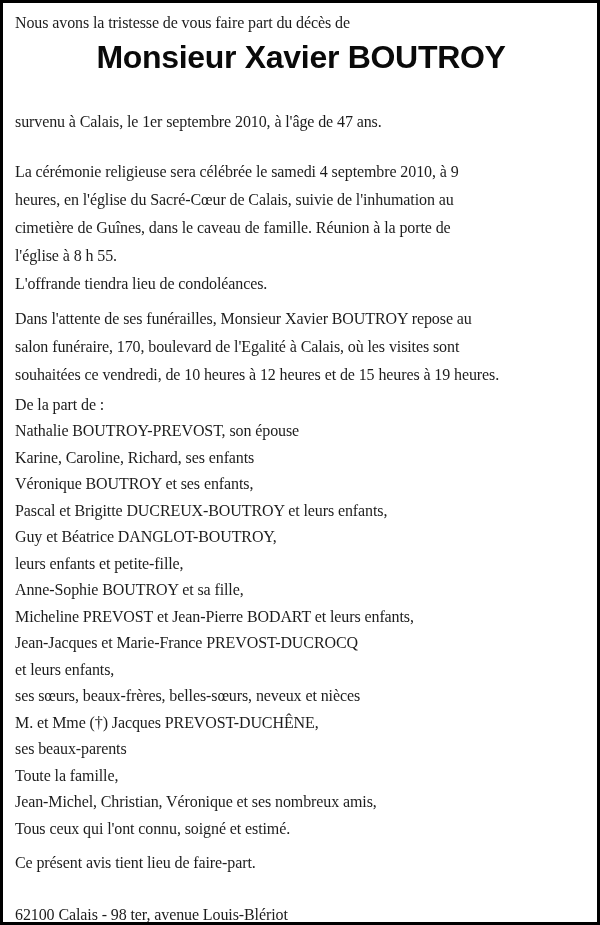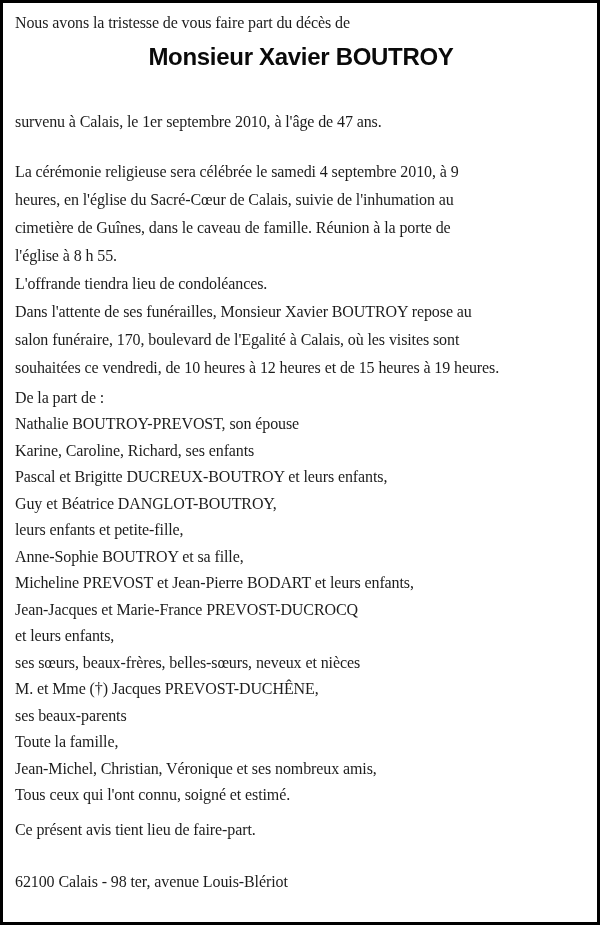--- a/index.html
+++ b/index.html
@@ -24,31 +24,31 @@
     margin: 0;
     line-height: 27px;
     white-space: nowrap;
   }
   .title {
     margin: 6px 0 0 0;
     line-height: 30px;
     text-align: center;
     font-family: "Liberation Sans", "DejaVu Sans", sans-serif;
     font-weight: 700;
-    font-size: 24px;
+    font-size: 32px;
     letter-spacing: -0.3px;
     color: #0a0a0a;
     white-space: nowrap;
   }
   .relation { margin-top: 3px; }
   .death    { margin-top: 36px; }
   .para     { margin: 0; }
   .para .line { line-height: 28px; }
   .ceremony { margin-top: 23px; }
-  .repose   { }
+  .repose   { margin-top: 7px; }
   .from     { margin-top: 2px; }
   .family .line { line-height: 26.5px; }
   .closing  { margin-top: 7px; }
   .address  { margin-top: 25px; }
 </style>
 </head>
 <body>
 
 <div class="notice">
 
@@ -74,20 +74,21 @@
       <div class="line">salon funéraire, 170, boulevard de l'Egalité à Calais, où les visites sont</div>
       <div class="line">souhaitées ce vendredi, de 10 heures à 12 heures et de 15 heures à 19 heures.</div>
     </div>
 
   <p class="line from">De la part de :</p>
 
   <div class="family">
 
   <div class="line">Nathalie BOUTROY-PREVOST, son épouse</div>
       <div class="line">Karine, Caroline, Richard, ses enfants</div>
+      <div class="line">Véronique BOUTROY et ses enfants,</div>
       <div class="line">Pascal et Brigitte DUCREUX-BOUTROY et leurs enfants,</div>
       <div class="line">Guy et Béatrice DANGLOT-BOUTROY,</div>
       <div class="line">leurs enfants et petite-fille,</div>
       <div class="line">Anne-Sophie BOUTROY et sa fille,</div>
       <div class="line">Micheline PREVOST et Jean-Pierre BODART et leurs enfants,</div>
       <div class="line">Jean-Jacques et Marie-France PREVOST-DUCROCQ</div>
       <div class="line">et leurs enfants,</div>
       <div class="line">ses sœurs, beaux-frères, belles-sœurs, neveux et nièces</div>
       <div class="line">M. et Mme (†) Jacques PREVOST-DUCHÊNE,</div>
       <div class="line">ses beaux-parents</div>

